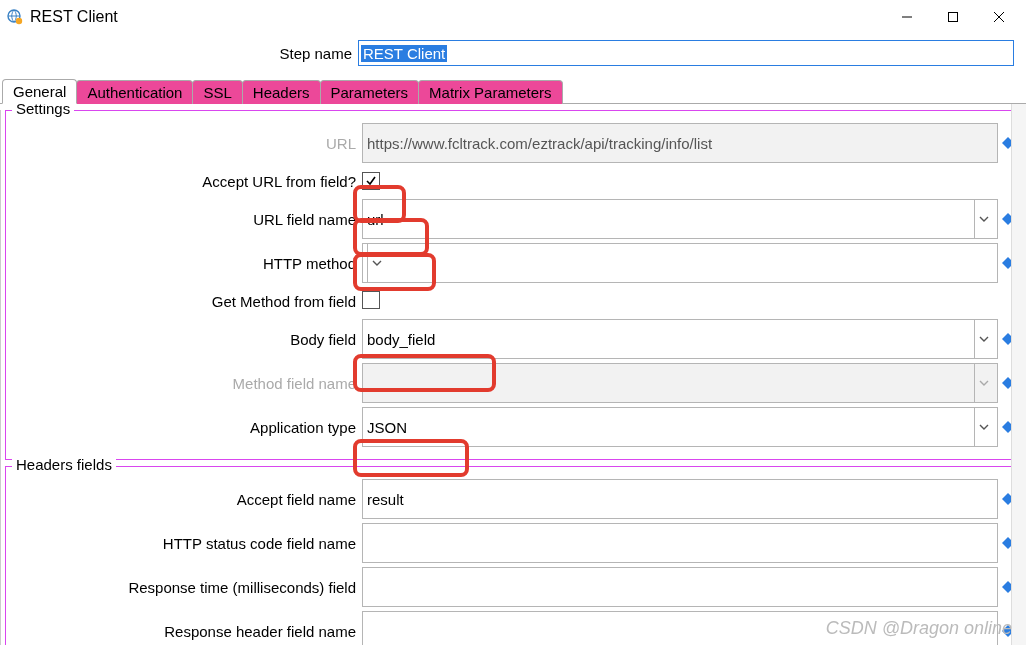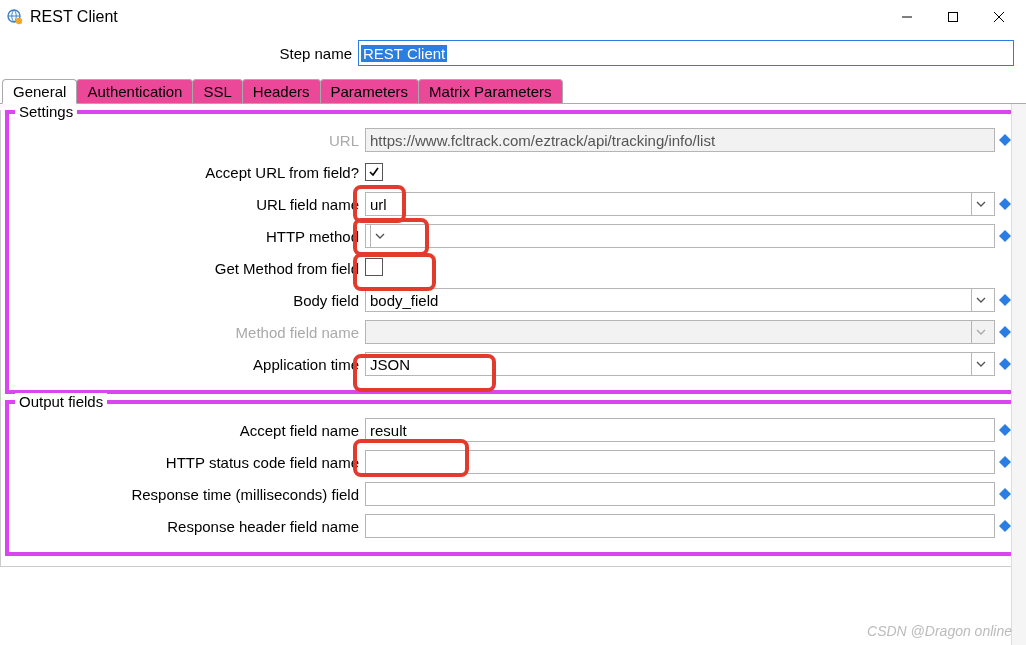--- a/index.html
+++ b/index.html
@@ -12,54 +12,54 @@
   .titlebar .spacer{flex:1}
   .winbtn{width:46px;height:30px;display:flex;align-items:center;justify-content:center}
   .winbtn svg{stroke:#000;fill:none;stroke-width:1}
 
   
   .steprow{display:flex;align-items:center;padding:6px 12px 10px 12px}
   .steprow .lbl{width:340px;text-align:right;padding-right:6px}
   .stepsel{background:#2a7de1;color:#fff;padding:0 2px}
 
   
-  .tabs{display:flex;align-items:flex-start;border-bottom:1px solid #aaa;padding-left:2px;margin-top:2px}
+  .tabs{display:flex;align-items:flex-end;border-bottom:1px solid #aaa;padding-left:2px;margin-top:2px}
   .tab{padding:3px 10px;border:1px solid #aaa;border-bottom:none;border-top-left-radius:4px;border-top-right-radius:4px;background:#ec4899;margin-right:-1px;font-size:15px;position:relative;top:1px;cursor:default}
   .tab.active{background:#fff;border-bottom:1px solid #fff;z-index:2}
 
   
   .panel{border:1px solid #ccc;border-top:none;padding:0 0 4px 0;margin:0}
 
   
-  .grp{border:4px solid #d946ef;margin:6px 4px;padding:8px 0 8px 0;position:relative}
+  .grp{border:1px solid #d946ef;margin:6px 4px;padding:8px 0 8px 0;position:relative}
   .grp > .legend{position:absolute;top:-11px;left:6px;background:#fff;padding:0 4px;font-size:15px}
 
   .row{display:flex;align-items:center;margin:4px 6px 4px 0;min-height:28px}
   .row .lbl{width:350px;text-align:right;padding-right:6px;white-space:nowrap}
   .row .lbl.disabled{color:#aaa}
   .row .ctrl{flex:1;min-width:0}
   .row .ctrl input[type=text], .row .ctrl .select{
-    width:100%;height:24px;border:1px solid #b5b5b5;padding:0 4px;font-family:inherit;font-size:15px;background:#fff;box-sizing:border-box;
+    width:100%;height:40px;border:1px solid #b5b5b5;padding:0 4px;font-family:inherit;font-size:15px;background:#fff;box-sizing:border-box;
   }
   .row .ctrl input[disabled]{background:#f2f2f2;color:#555}
   .row .ctrl .select{display:flex;align-items:center;position:relative}
   .row .ctrl .select .val{flex:1}
   .row .ctrl .select .caret{width:18px;height:100%;display:flex;align-items:center;justify-content:center;border-left:1px solid #b5b5b5}
   .row .ctrl .select.disabled{background:#f2f2f2;color:#999}
   .chk{width:16px;height:16px;border:1px solid #555;display:inline-flex;align-items:center;justify-content:center;background:#fff}
   .chk svg{display:block}
 
   .diamond{width:12px;height:12px;margin-left:4px;flex:0 0 auto}
   .diamond svg{display:block}
 
   
   .hl{position:absolute;border:4px solid #e23b2e;border-radius:8px;pointer-events:none}
 
   
-  .wm{position:absolute;right:14px;bottom:6px;font-style:italic;color:#bbb;font-size:14px;pointer-events:none}
+  .wm{position:absolute;right:14px;bottom:6px;font-style:italic;color:#bbb;font-size:18px;pointer-events:none}
 
   
   .vscroll{position:absolute;right:0;top:104px;bottom:0;width:14px;background:#f5f5f5;border-left:1px solid #ddd}
 </style>
 </head>
 <body>
 
 <div class="titlebar">
   <span class="icon">
     <svg viewBox="0 0 18 18">
@@ -206,41 +206,41 @@
         </div>
       </div>
       <span class="diamond">
           <svg width="12" height="12">
             <polygon points="6,0 12,6 6,12 0,6" fill="#2a7de1"></polygon>
           </svg>
         </span>
     </div>
 
     <div class="row">
-      <div class="lbl">Application time</div>
+      <div class="lbl">Application type</div>
       <div class="ctrl">
         <div class="select">
           <span class="val">JSON</span>
           <span class="caret">
               <svg width="10" height="10">
                 <polyline points="1,3 5,7 9,3" fill="none" stroke="#555" stroke-width="1.4"></polyline>
               </svg>
             </span>
         </div>
       </div>
       <span class="diamond">
           <svg width="12" height="12">
             <polygon points="6,0 12,6 6,12 0,6" fill="#2a7de1"></polygon>
           </svg>
         </span>
     </div>
   </div>
 
   <div class="grp">
-    <div class="legend">Output fields</div>
+    <div class="legend">Headers fields</div>
 
     <div class="row">
       <div class="lbl">Accept field name</div>
       <div class="ctrl"><input type="text" value="result" style=""></div>
       <span class="diamond">
           <svg width="12" height="12">
             <polygon points="6,0 12,6 6,12 0,6" fill="#2a7de1"></polygon>
           </svg>
         </span>
     </div>

